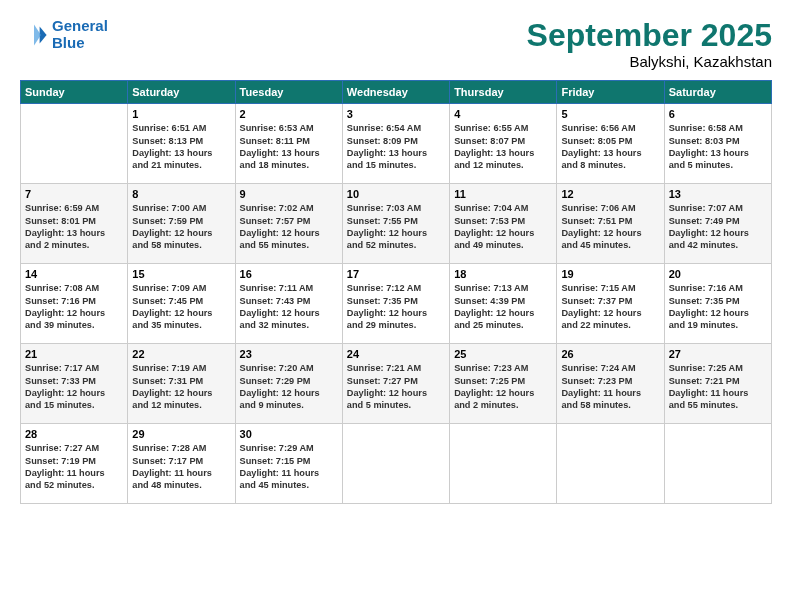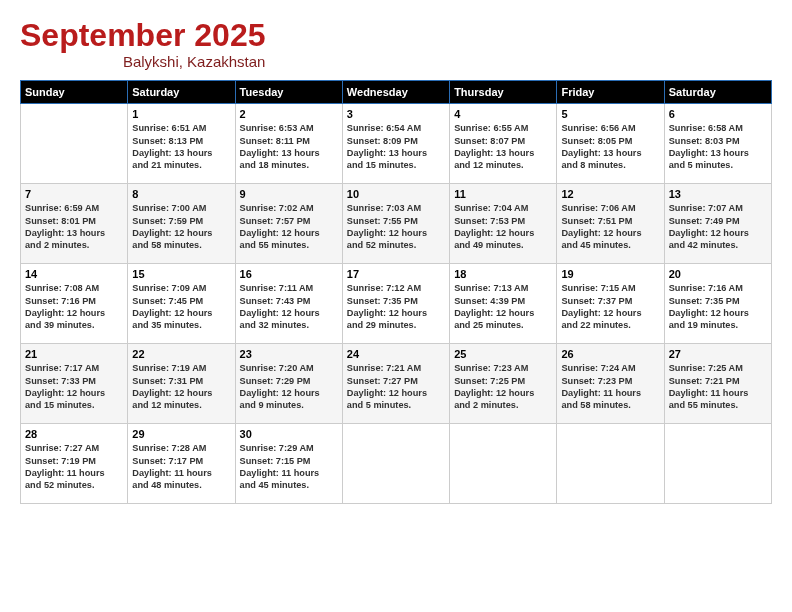--- a/index.html
+++ b/index.html
@@ -37,34 +37,34 @@
     .logo-icon {
       width: 28px;
       height: 28px;
     }
     .title-block {
       text-align: right;
     }
     .month-title {
       font-size: 32px;
       font-weight: bold;
-      color: #b91c1c;
+      color: #0f766e;
       line-height: 1.1;
     }
     .location {
       font-size: 15px;
-      color: #7f1d1d;
+      color: #000000;
     }
     table {
       width: 100%;
       border-collapse: collapse;
       font-size: 10px;
     }
     thead tr th {
-      background-color: #000000;
+      background-color: #0f766e;
       color: #fff;
       padding: 5px 4px;
       text-align: left;
       font-size: 11px;
       font-weight: bold;
       border: 1px solid #2a6db5;
     }
     tbody tr td {
       border: 1px solid #ccc;
       vertical-align: top;
@@ -92,20 +92,30 @@
     }
     .empty {
       background: #fff !important;
     }
   </style>
 </head>
 <body>
 
 <div class="page">
   <div class="header">
+    <div class="logo">
+      <svg class="logo-icon" viewBox="0 0 40 40">
+        <polygon points="28,8 38,20 28,32" fill="#1a6bb5"></polygon>
+        <polygon points="20,5 30,20 20,35" fill="#4a9de0" opacity="0.7"></polygon>
+      </svg>
+      <div class="logo-text">
+        <div><span>General</span></div>
+        <div><span style="color:#1a6bb5">Blue</span></div>
+      </div>
+    </div>
     <div class="title-block">
       <div class="month-title">September 2025</div>
       <div class="location">Balykshi, Kazakhstan</div>
     </div>
   </div>
 
   <table>
     <thead>
       <tr>
       <th>Sunday</th>

